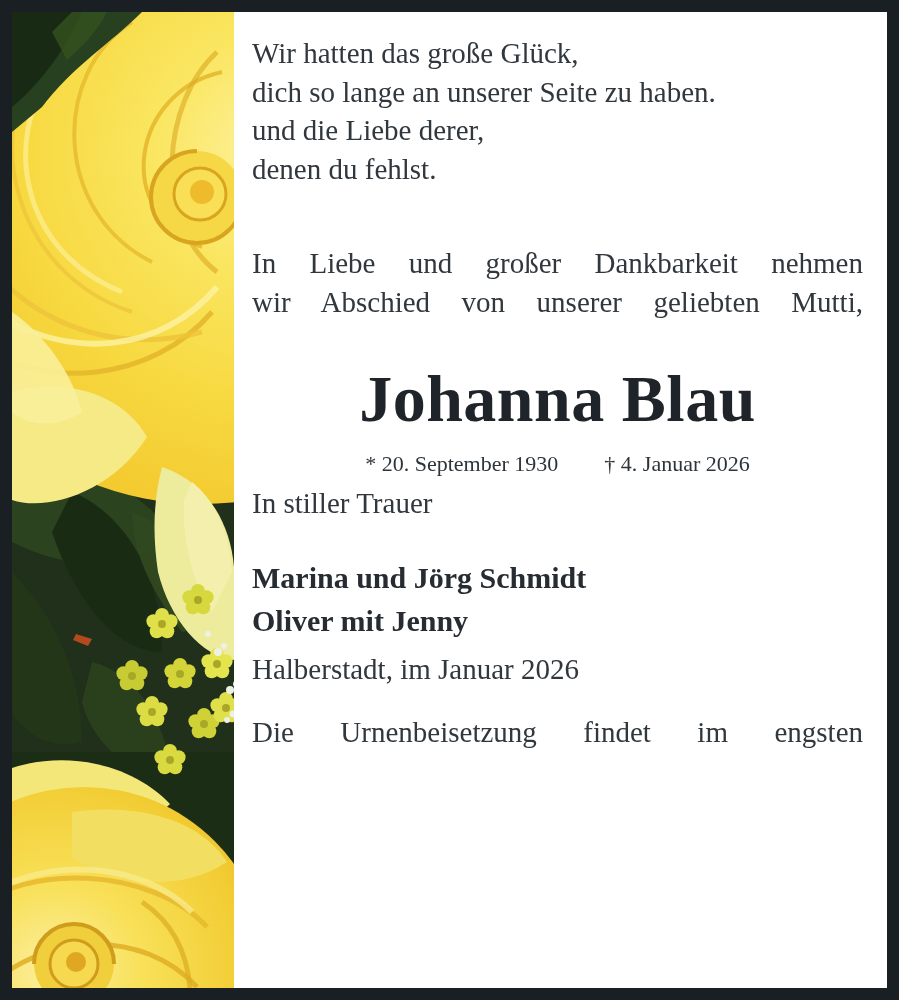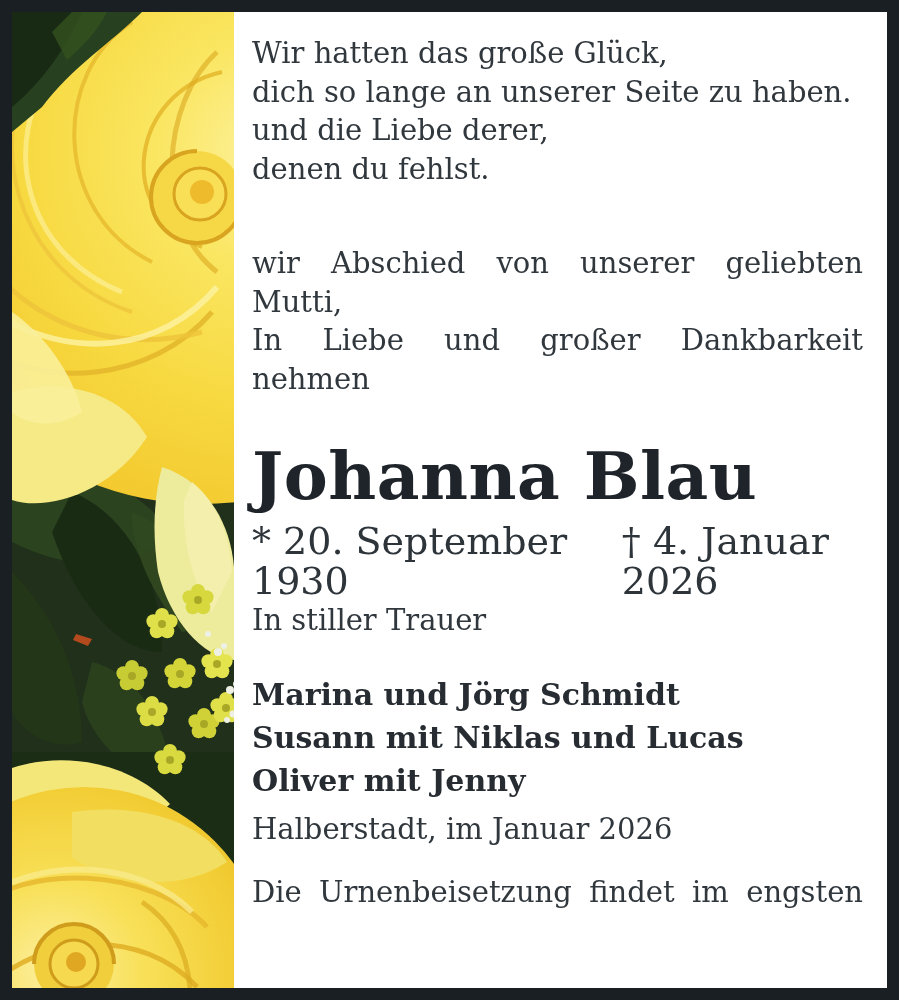--- a/index.html
+++ b/index.html
@@ -2,28 +2,28 @@
 <html><head>
 <meta charset="utf-8">
 <style>
   html,body{margin:0;padding:0;background:#ffffff;}
   body{width:899px;height:1000px;position:relative;overflow:hidden;
        font-family:"DejaVu Serif", "Liberation Serif", serif;}
   .frame{position:absolute;left:0;top:0;width:899px;height:1000px;background:#1a1f24;}
   .inner{position:absolute;left:12px;top:12px;width:875px;height:976px;background:#ffffff;display:flex;}
   .photo{flex:0 0 222px;width:222px;height:976px;position:relative;overflow:hidden;background:#20301b;}
   .photo svg{display:block;width:100%;height:100%;}
-  .content{flex:1;padding:0 24px 0 18px;color:#30373d;font-size:29px;line-height:38.5px;}
+  .content{flex:1;padding:0 24px 0 18px;color:#30373d;font-size:29px;line-height:38.5px;font-family:Liberation Serif, serif;}
   .verse{margin-top:22px;}
   .intro{margin-top:56px;}
   .line{white-space:nowrap;}
   .just{white-space:normal;text-align:justify;text-align-last:justify;}
   .name{margin-top:42px;font-size:66px;line-height:72px;font-weight:bold;color:#1e242a;
-        letter-spacing:0.5px;}
-  .dates{margin-top:9px;font-size:38px;line-height:40px;display:flex;justify-content:center;gap:46px;color:#2d343a;}
+        text-align:center;letter-spacing:0.5px;}
+  .dates{margin-top:9px;font-size:22px;line-height:40px;display:flex;justify-content:center;gap:46px;color:#2d343a;}
   .mourning-label{}
   .mourners{font-weight:bold;font-size:30px;line-height:43px;color:#262c31;margin-top:33px;}
   .place{margin-top:8px;}
   .funeral{margin-top:24px;line-height:40px;}
 </style>
 </head>
 <body>
 
 <div class="frame">
   <div class="inner">
@@ -124,36 +124,35 @@
     <div class="content">
 
       <div class="verse">
         <div class="line">Wir hatten das große Glück,</div>
         <div class="line">dich so lange an unserer Seite zu haben.</div>
         <div class="line">und die Liebe derer,</div>
         <div class="line">denen du fehlst.</div>
       </div>
 
       <div class="intro">
+        <div class="just">In Liebe und großer Dankbarkeit nehmen</div>
         <div class="just">wir Abschied von unserer geliebten Mutti,</div>
-        <div class="just">In Liebe und großer Dankbarkeit nehmen</div>
       </div>
 
       <div class="name">Johanna Blau</div>
 
       <div class="dates">
         <span>* 20. September 1930</span>
         <span>† 4. Januar 2026</span>
       </div>
 
       <div class="mourning-label">In stiller Trauer</div>
 
       <div class="mourners">
         <div class="line">Marina und Jörg Schmidt</div>
-        <div class="line">Susann mit Niklas und Lucas</div>
         <div class="line">Oliver mit Jenny</div>
       </div>
 
       <div class="place">Halberstadt, im Januar 2026</div>
 
       <div class="funeral">
         <div class="just">Die Urnenbeisetzung findet im engsten</div>
 
       </div>
 

